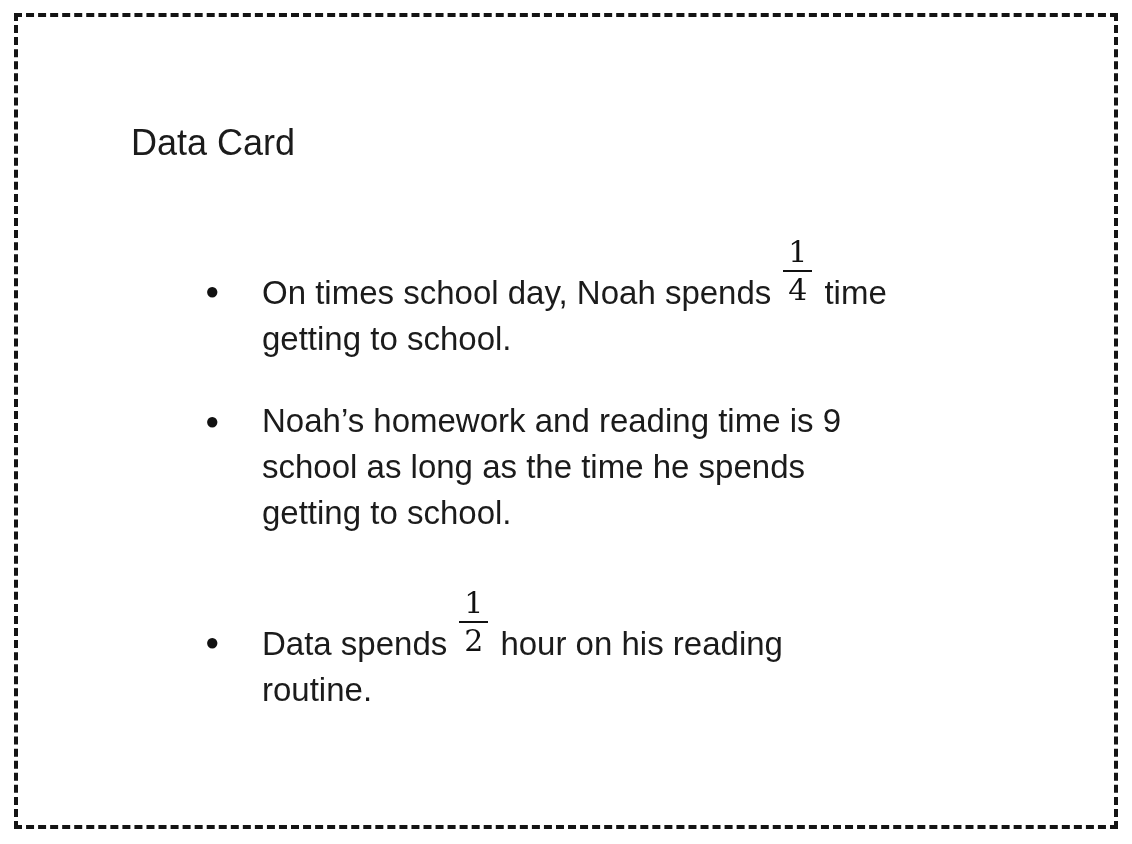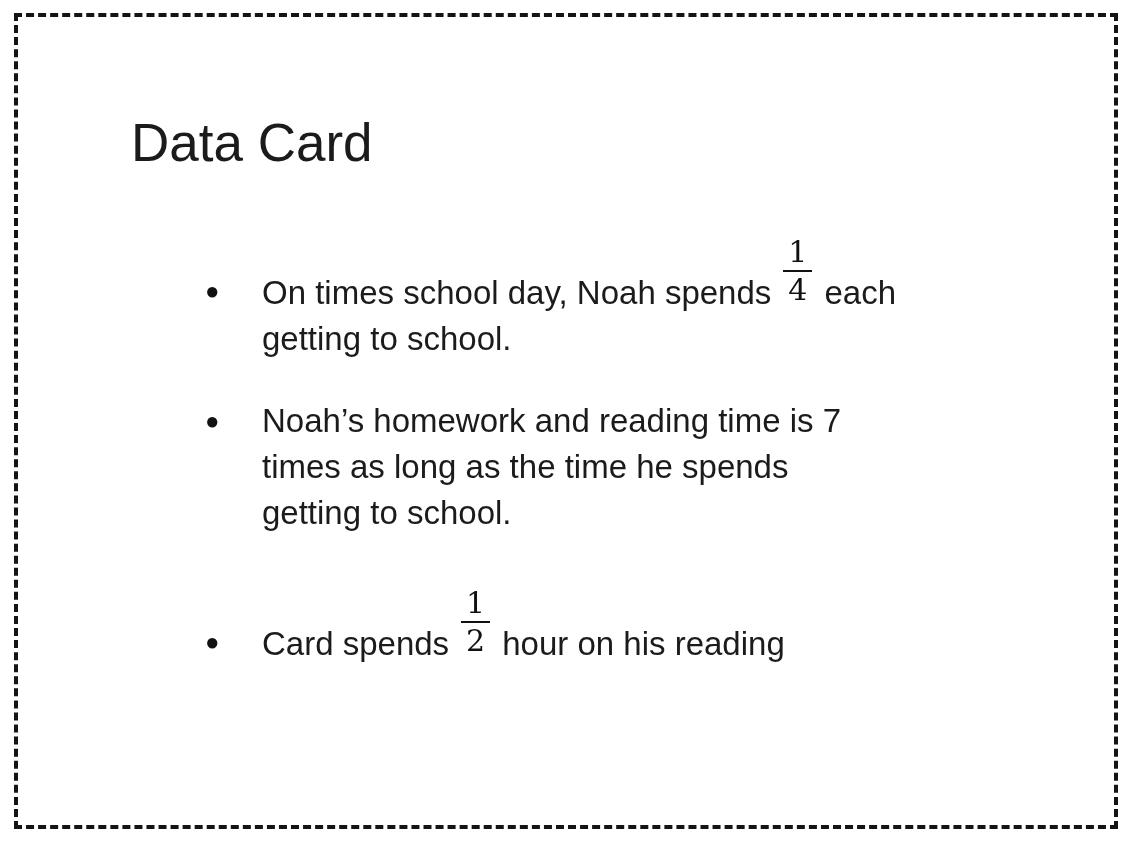--- a/index.html
+++ b/index.html
@@ -12,21 +12,21 @@
   .card {
     position: absolute;
     left: 14px; top: 13px;
     width: 1104px; height: 816px;
     border: 4px dashed #141414;
     background: #ffffff;
     overflow: hidden;
   }
   .card-title {
     margin: 102px 0 0 113px;
-    font-size: 53px;
+    font-size: 36px;
     line-height: 48px;
     font-weight: 400;
     color: #1b1b1b;
   }
   ul.bullets {
     list-style: none;
     margin-top: 68px;
     padding-left: 187px;
     padding-right: 40px;
   }
@@ -67,35 +67,36 @@
 <body>
 
 <div class="card">
   <div class="card-title">Data Card</div>
 
   <ul class="bullets">
 
     <li class="has-frac">
       <span class="dot">●</span>
       <div class="txt">
-        <span class="line"><span>On times school day, Noah spends</span><span class="frac"><span class="num">1</span><span class="den">4</span></span><span>each</span></span>
+        <span class="line"><span>On times school day, Noah spends</span><span class="frac"><span class="num">1</span><span class="den">4</span></span><span>time</span></span>
         <span class="line">getting to school.</span>
       </div>
     </li>
 
     <li>
       <span class="dot">●</span>
       <div class="txt">
-        <span class="line">Noah’s homework and reading time is 7</span>
-        <span class="line">times as long as the time he spends</span>
+        <span class="line">Noah’s homework and reading time is 9</span>
+        <span class="line">school as long as the time he spends</span>
         <span class="line">getting to school.</span>
       </div>
     </li>
 
     <li class="has-frac mt-lg">
       <span class="dot">●</span>
       <div class="txt">
-        <span class="line"><span>Card spends</span><span class="frac"><span class="num">1</span><span class="den">2</span></span><span>hour on his reading</span></span>
+        <span class="line"><span>Data spends</span><span class="frac"><span class="num">1</span><span class="den">2</span></span><span>hour on his reading</span></span>
+        <span class="line">routine.</span>
       </div>
     </li>
 
   </ul>
 </div>
 
 </body></html>

